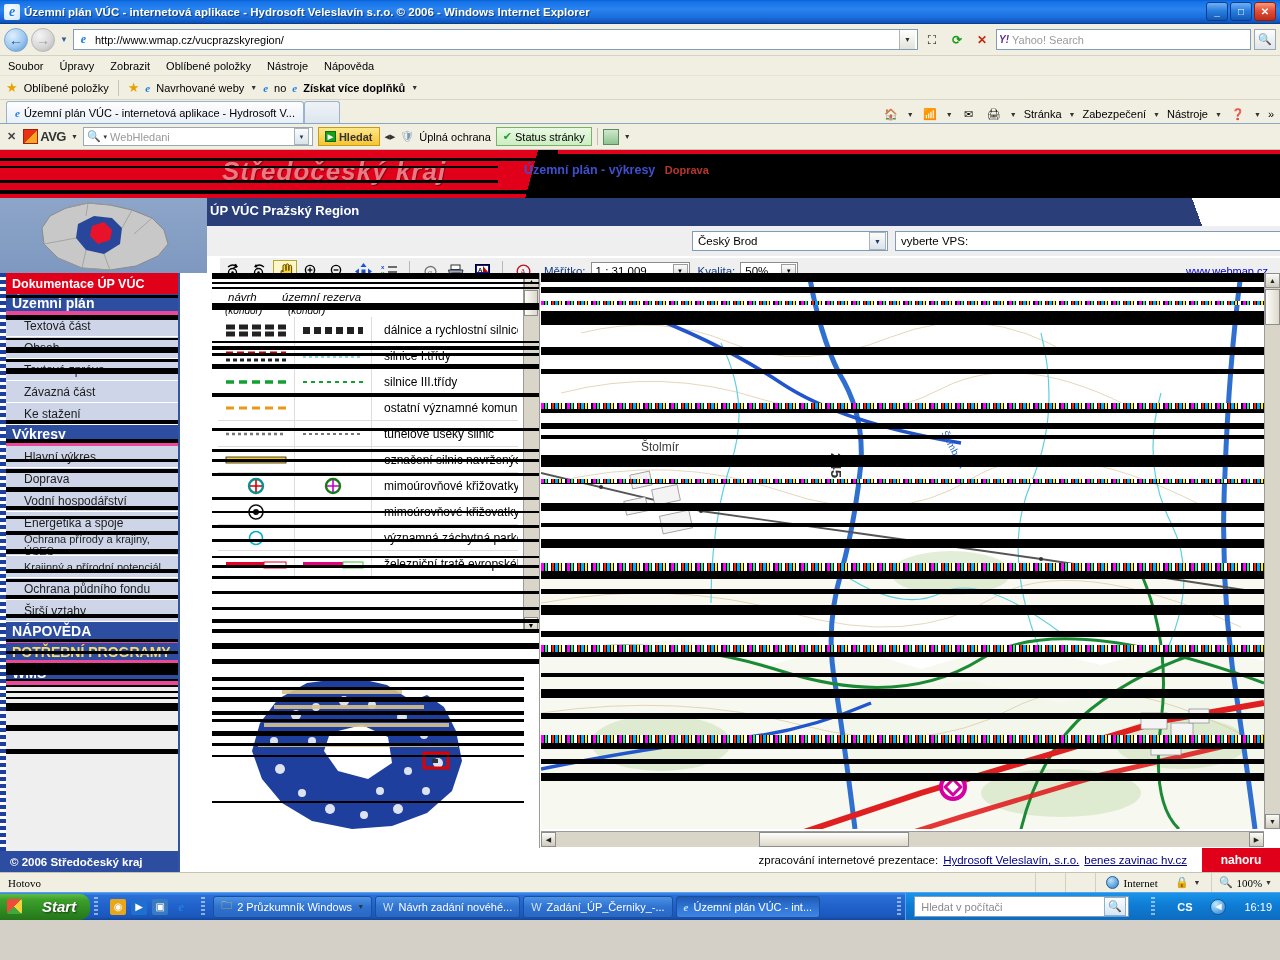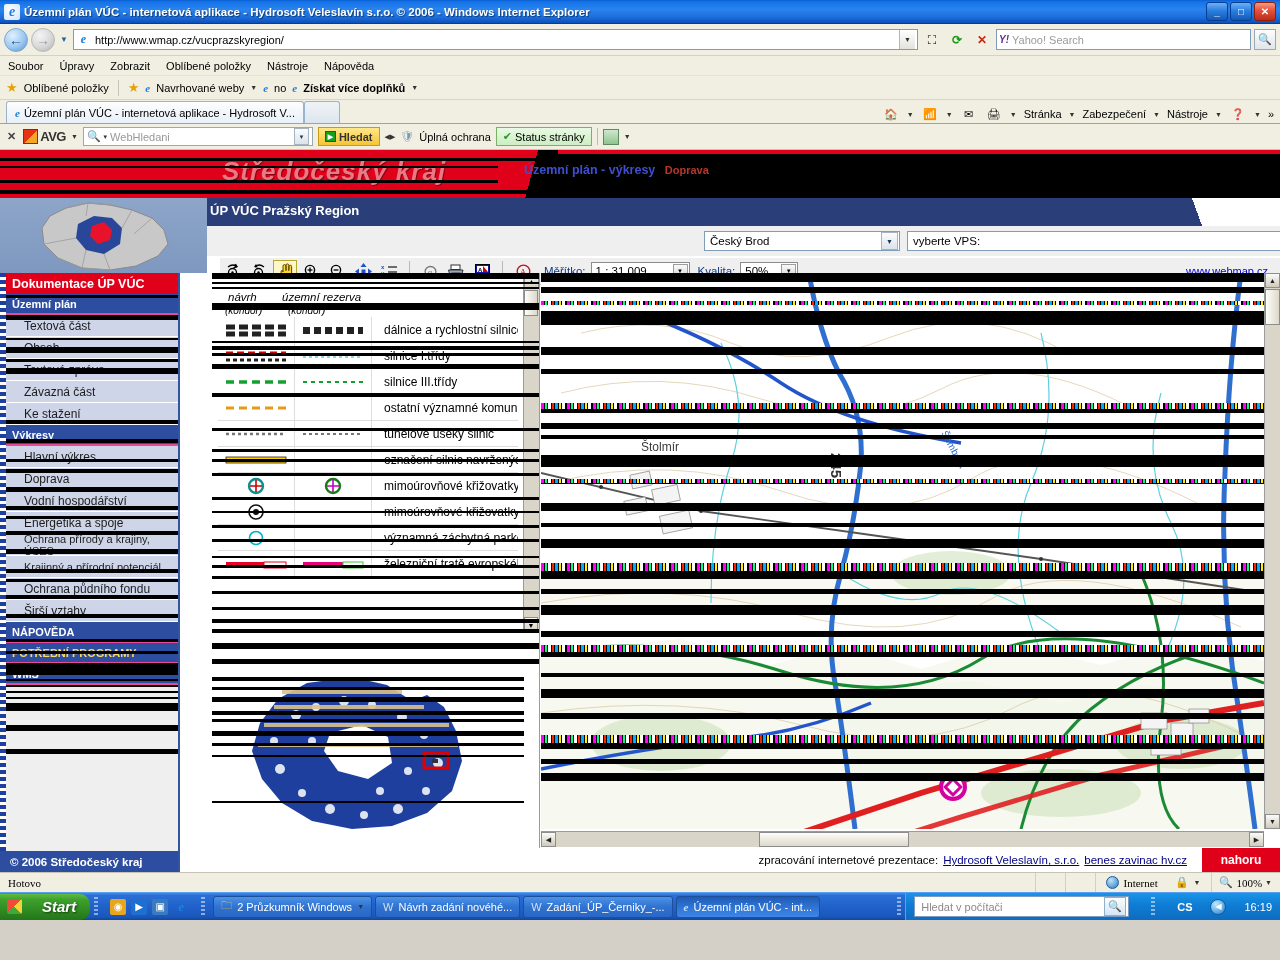--- a/index.html
+++ b/index.html
@@ -115,21 +115,21 @@
 
   
   .emblem{position:absolute;left:0;top:48px;width:207px;height:75px;
     background:linear-gradient(180deg,#8da5c8,#7e98c0);overflow:hidden;}
   .emblem-map{position:absolute;left:30px;top:-4px;width:150px;height:82px;}
 
   
   .selrow{position:absolute;left:207px;top:76px;width:1073px;height:30px;background:#efefef;
     display:flex;align-items:center;}
   .sel{height:20px;background:#fff;border:1px solid #7f9db9;display:flex;align-items:center;
-    padding:0 1px 0 5px;font-size:11.5px;margin-left:12px;}
+    padding:0 1px 0 5px;font-size:11.5px;}
   .sel .btn{width:17px;height:18px;margin-left:auto;background:linear-gradient(180deg,#fcfcfc,#dbe3ea);
     border:1px solid #a7b4c0;display:flex;align-items:center;justify-content:center;font-size:7px;color:#163a66;}
   #sel-obec{position:absolute;left:485px;width:196px;}
   #sel-vps{position:absolute;left:688px;width:578px;}
 
   
   .maptb{position:absolute;left:220px;top:108px;width:1060px;height:27px;background:#efefef;
     display:flex;align-items:center;border-bottom:1px solid #cfcfcf;}
   .tbtn{width:24px;height:23px;margin:0 1px;display:flex;align-items:center;justify-content:center;
     border:1px solid transparent;}
@@ -140,22 +140,22 @@
     padding:0 1px 0 4px;font-size:11.5px;}
   .mini .btn{width:15px;height:15px;margin-left:auto;background:linear-gradient(180deg,#fafafa,#d4d4d4);
     border:1px solid #9c9c9c;display:flex;align-items:center;justify-content:center;font-size:6px;}
   .wmlink{margin-left:auto;margin-right:12px;color:#0000cc;text-decoration:underline;font-size:11px;}
 
   
   .sidebar{position:absolute;left:0;top:123px;width:180px;height:599px;background:#efefef;
     border-right:2px solid #3355a0;overflow:hidden;}
   .sb-item{height:22px;display:flex;align-items:center;padding-left:24px;font-size:12px;color:#1c1c1c;
     background:#ced5e8;border-bottom:1px solid #fff;}
-  .sb-head{height:21px;display:flex;align-items:center;padding-left:12px;font-size:11px;font-weight:bold;
-    color:#fff;background:#2d4da0;border-bottom:2px solid #ec4899;}
+  .sb-head{height:21px;display:flex;align-items:center;padding-left:12px;font-size:14px;font-weight:bold;
+    color:#fff;background:#2d4da0;border-bottom:4px solid #ec4899;}
   .sb-red{height:21px;display:flex;align-items:center;padding-left:12px;font-size:12.5px;font-weight:bold;
     color:#fff;background:#e1001a;}
   .sb-yellow{color:#ffd966;}
   .sb-fill{background:#efefef;}
   .sb-footer{position:absolute;left:0;bottom:0;width:210px;height:21px;background:#2d4da0;color:#fff;
     font-size:11.5px;font-weight:bold;display:flex;align-items:center;padding-left:10px;}
 
   
   .glitch{position:absolute;left:0;right:0;background:#000;pointer-events:none;}
 

